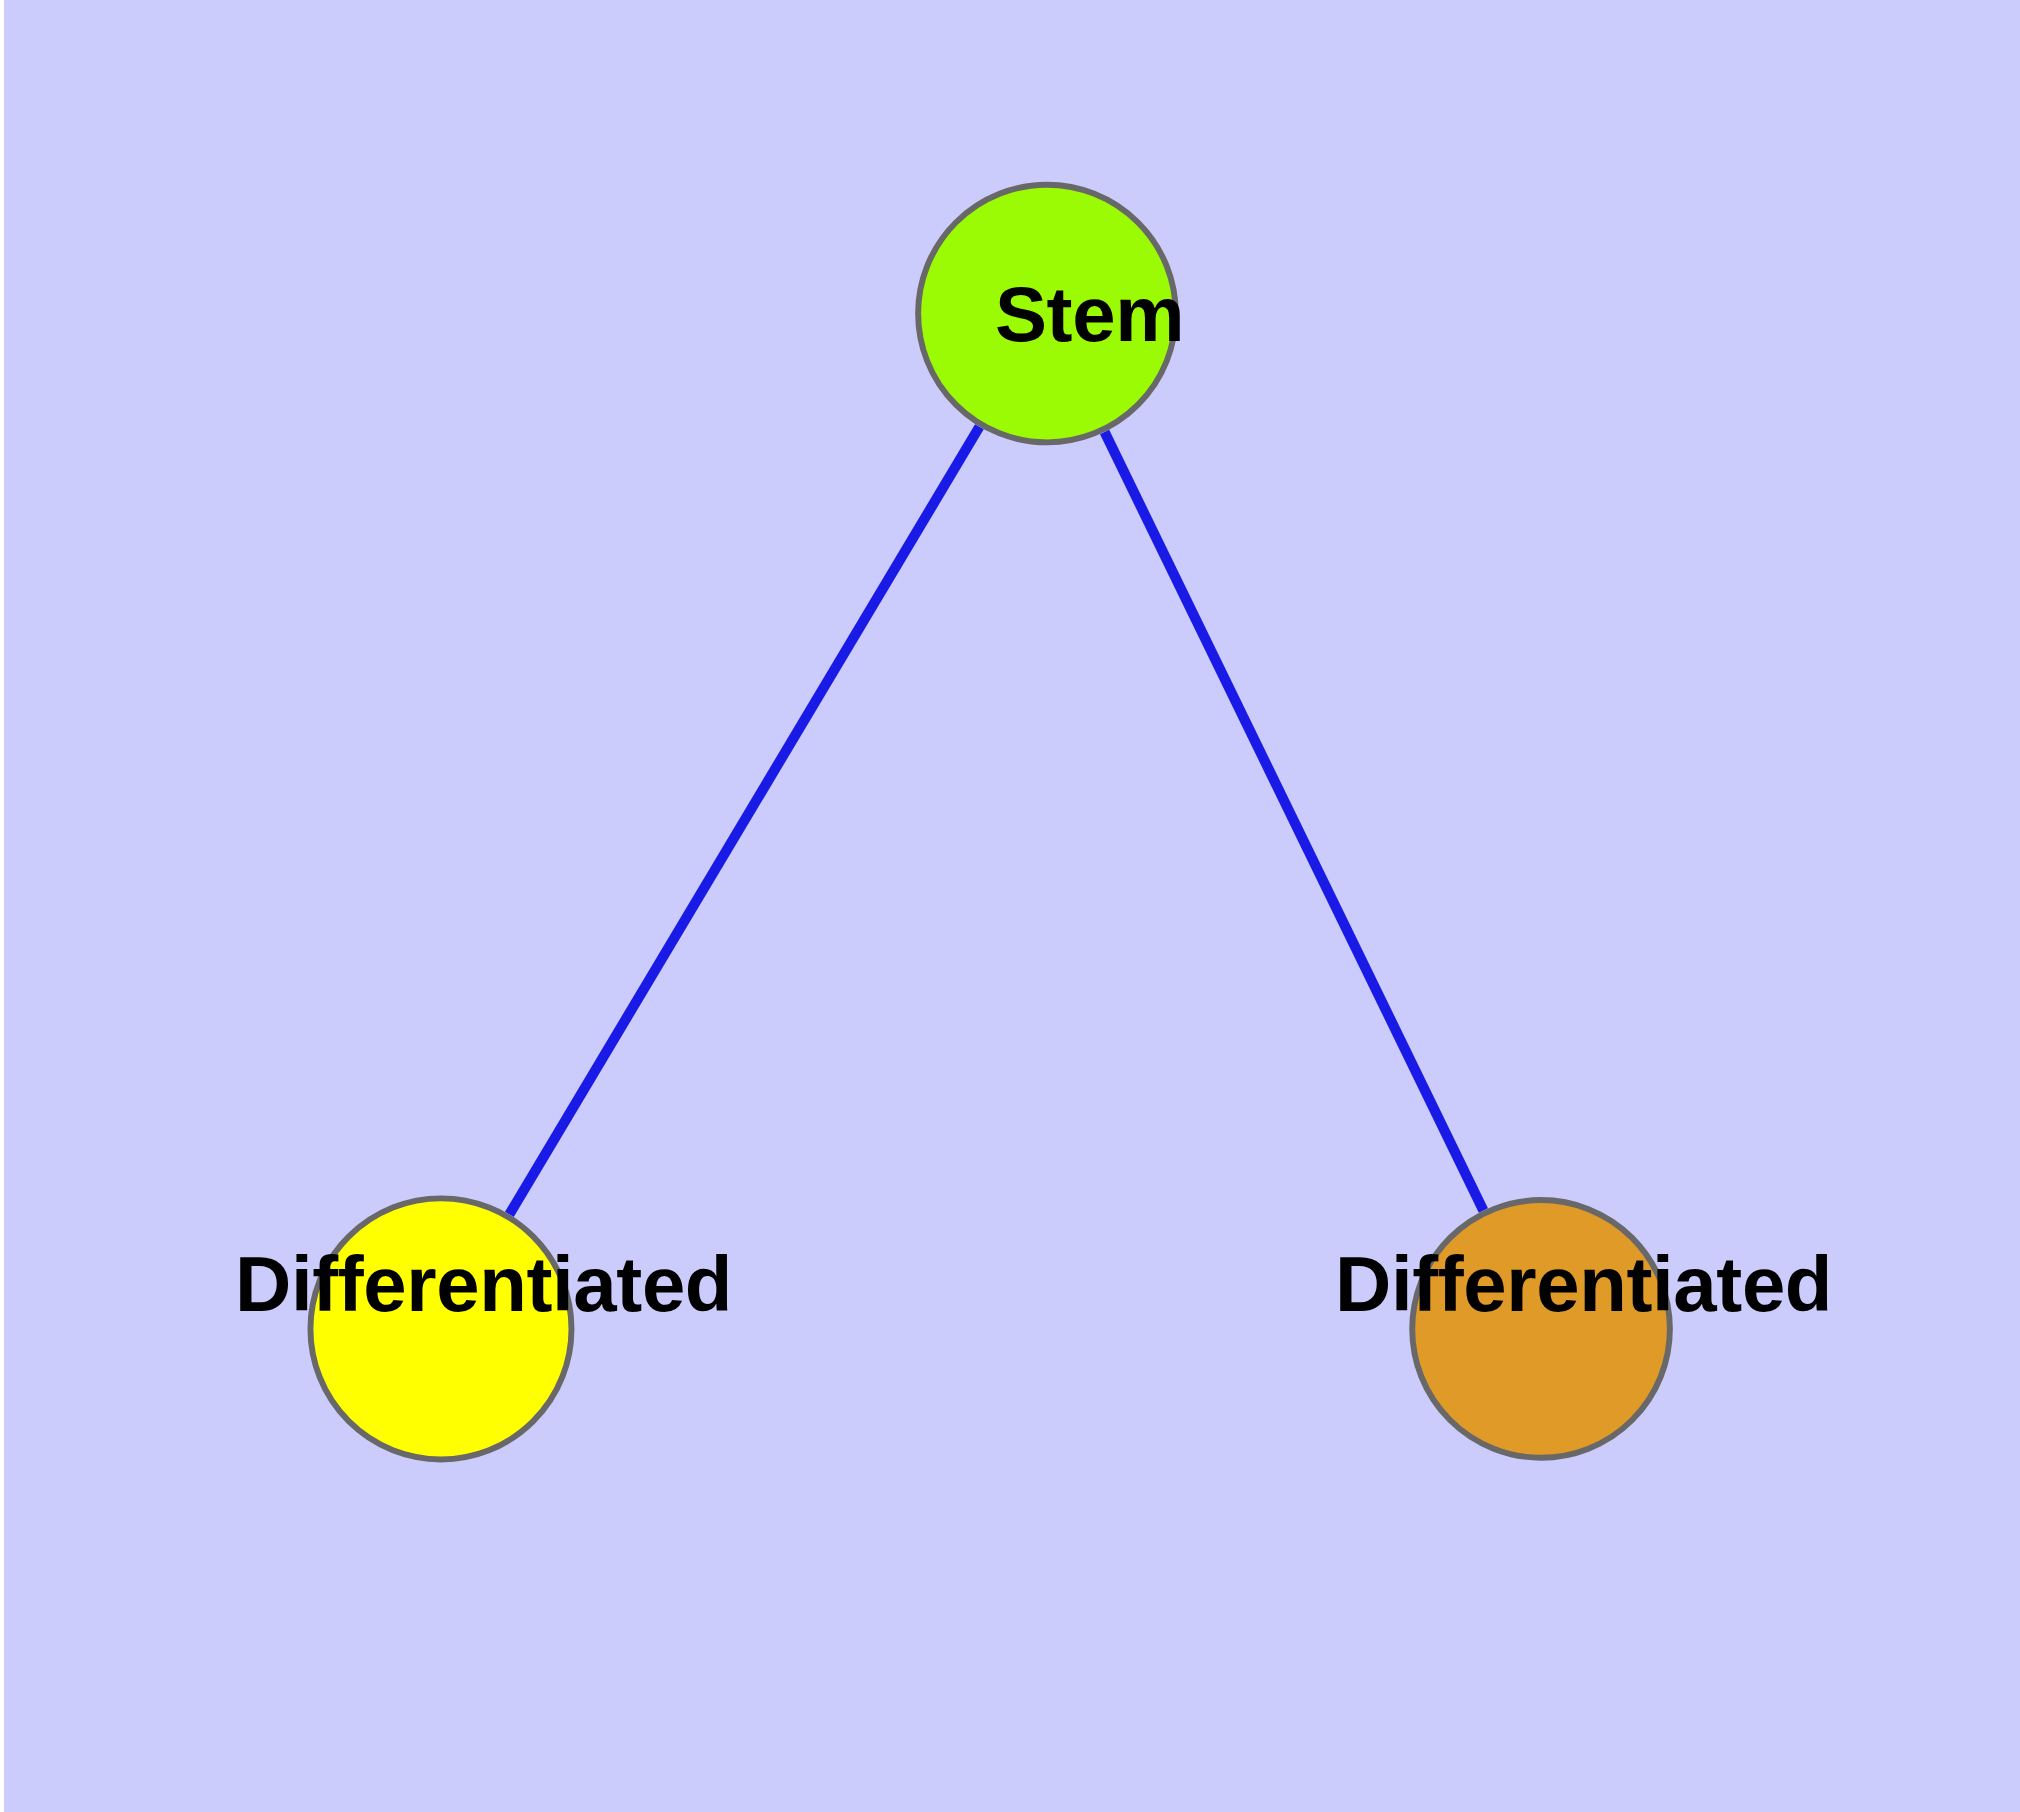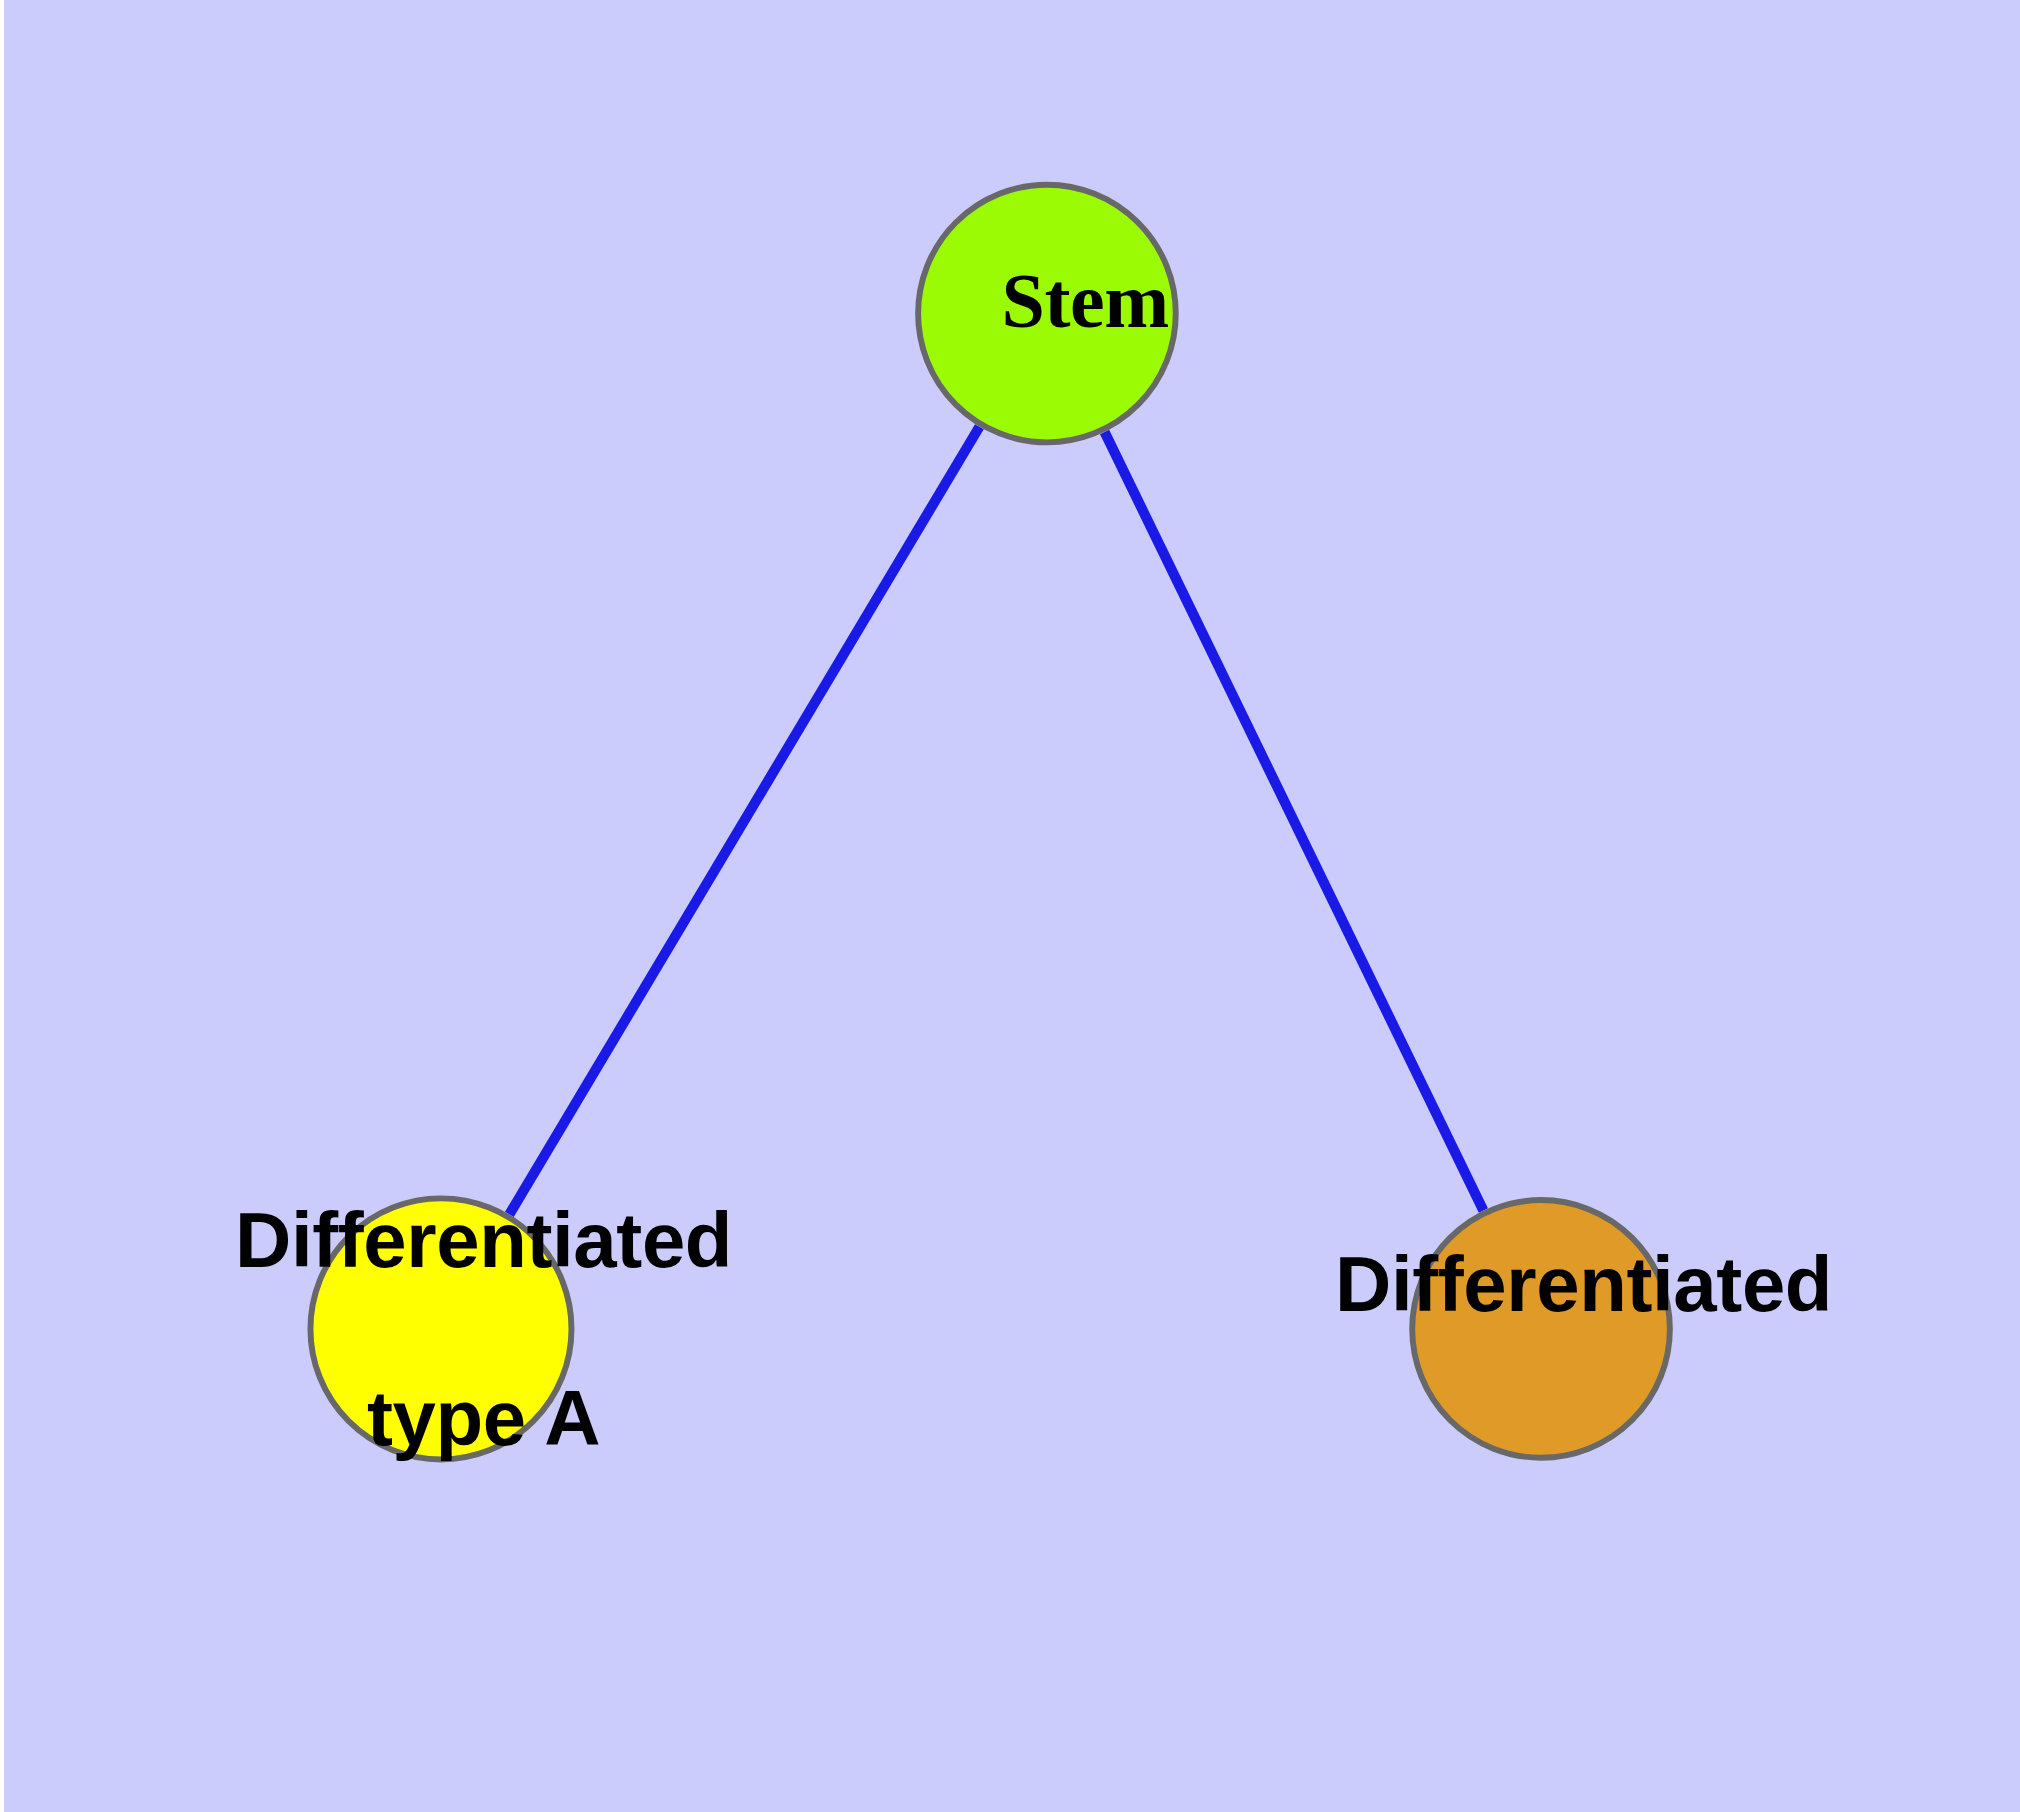--- a/index.html
+++ b/index.html
@@ -56,27 +56,26 @@
       <line class="graph-edge" id="edge-a" x1="1155.3075549073137" y1="503.5266422671864" x2="600.7174283093126" y2="1432.7559732663547" stroke="#1a1ae6" stroke-width="12" stroke-linecap="butt"></line>
       <line class="graph-edge" id="edge-b" x1="1303.0437738411576" y1="509.8223688880051" x2="1749.9562261588424" y2="1428.177631111995" stroke="#1a1ae6" stroke-width="12" stroke-linecap="butt"></line>
     </g>
     <g>
       <circle id="node-stem" cx="1235" cy="370" r="152" fill="#9bfb04" stroke="#686868" stroke-width="7"></circle>
       <circle id="node-diff_a" cx="520" cy="1568" r="154" fill="#ffff00" stroke="#686868" stroke-width="7"></circle>
       <circle id="node-diff_b" cx="1818" cy="1568" r="152" fill="#e09a28" stroke="#686868" stroke-width="7"></circle>
     </g>
   </svg>
 
-  <div class="node-label" id="label-stem" style="left: 1047px; top: 300px; color: rgb(0, 0, 0); font-family: Liberation Serif, serif;">
+  <div class="node-label" id="label-stem" style="left: 1047px; top: 314px; color: rgb(0, 0, 0);">
     <span>Stem</span>
   </div>
 
   <div class="node-label" id="label-diff_a" style="left: 441px; top: 1329px; color: rgb(0, 0, 0);">
     <span>Differentiated</span><br>
-    <span>type A</span>
   </div>
 
   <div class="node-label" id="label-diff_b" style="left: 1541px; top: 1329px; color: rgb(0, 0, 0);">
     <span>Differentiated</span><br>
   </div>
 
 </div>
 
 
 </body></html>

